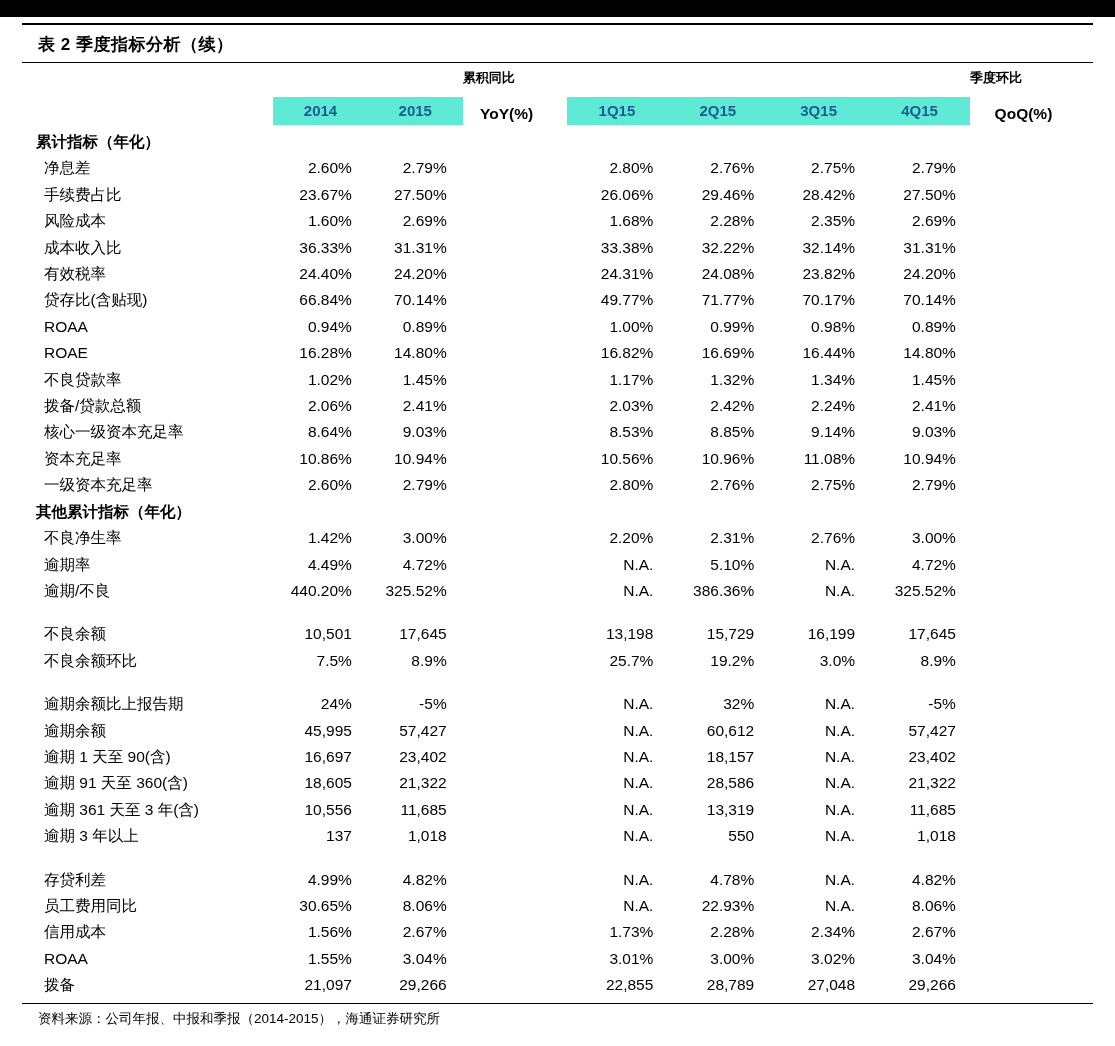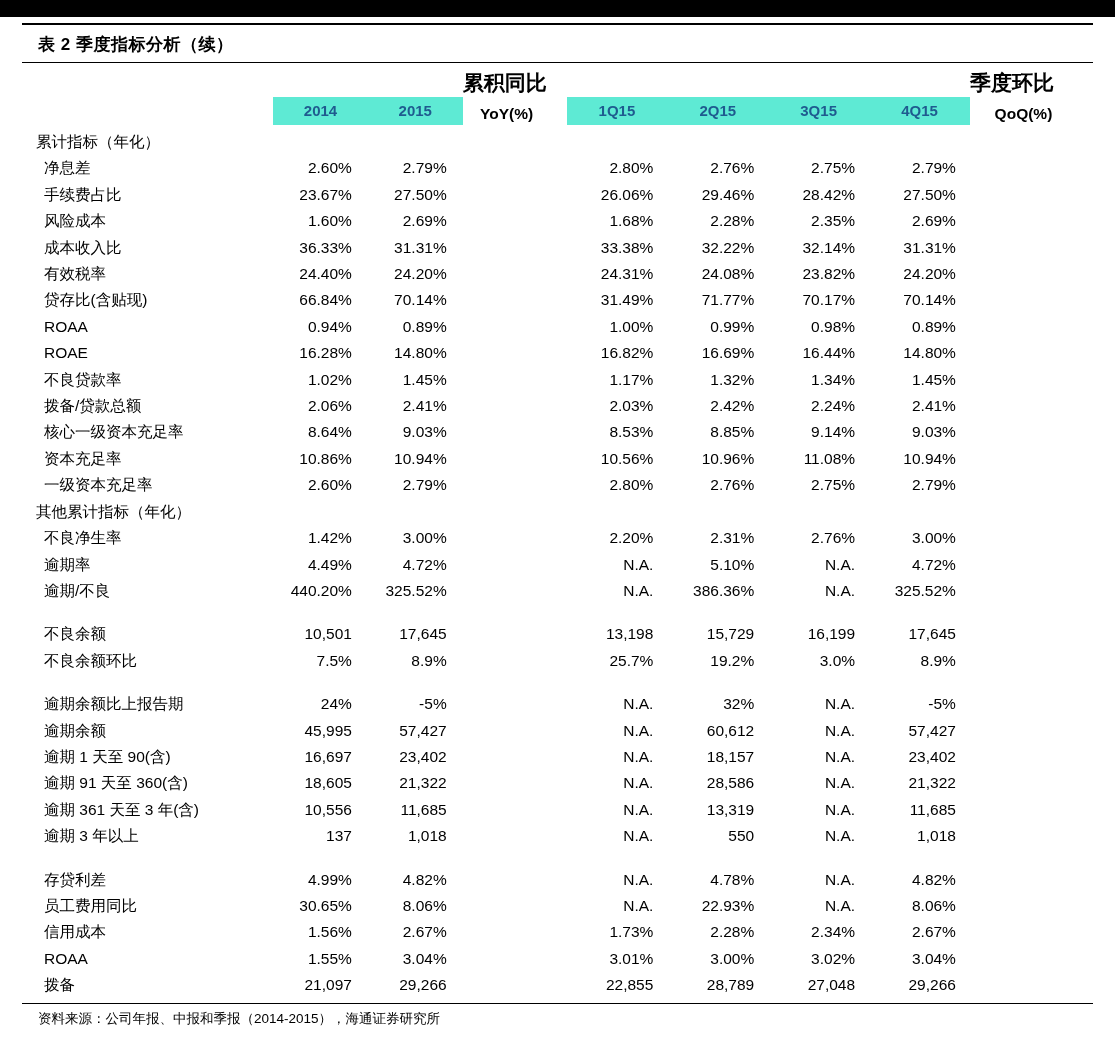--- a/index.html
+++ b/index.html
@@ -65,21 +65,21 @@
   .hdr-stack {
     height: 66px;
     position: relative;
   }
   .hdr-top-label {
     position: absolute;
     left: 0; right: 0;
     top: 6px;
     text-align: left;
     font-weight: bold;
-    font-size: 21px;
+    font-size: 13px;
     color: #000;
     white-space: nowrap;
   }
   .hdr-bot-label {
     position: absolute;
     left: 0; right: 16px;
     bottom: 6px;
     font-weight: bold;
     font-size: 15.5px;
     color: #000;
@@ -106,21 +106,21 @@
   }
   td.label {
     text-align: left;
     padding-left: 16px;
     font-size: 15.5px;
   }
   td.label.indent {
     padding-left: 22px;
   }
   td.label.group {
-    font-weight: normal;
+    font-weight: bold;
     padding-left: 14px;
   }
   td.num {
     text-align: right;
     padding-right: 16px;
     font-size: 15.5px;
     font-variant-numeric: tabular-nums;
   }
   td.num.q {
     padding-right: 14px;
@@ -275,21 +275,21 @@
             <td class="num q">24.08%</td>
             <td class="num q">23.82%</td>
             <td class="num q">24.20%</td>
             <td class="num"></td>
           </tr>
           <tr>
             <td class="label indent">贷存比(含贴现)</td>
             <td class="num">66.84%</td>
             <td class="num">70.14%</td>
             <td class="num"></td>
-            <td class="num q">31.49%</td>
+            <td class="num q">49.77%</td>
             <td class="num q">71.77%</td>
             <td class="num q">70.17%</td>
             <td class="num q">70.14%</td>
             <td class="num"></td>
           </tr>
           <tr>
             <td class="label indent">ROAA</td>
             <td class="num">0.94%</td>
             <td class="num">0.89%</td>
             <td class="num"></td>

